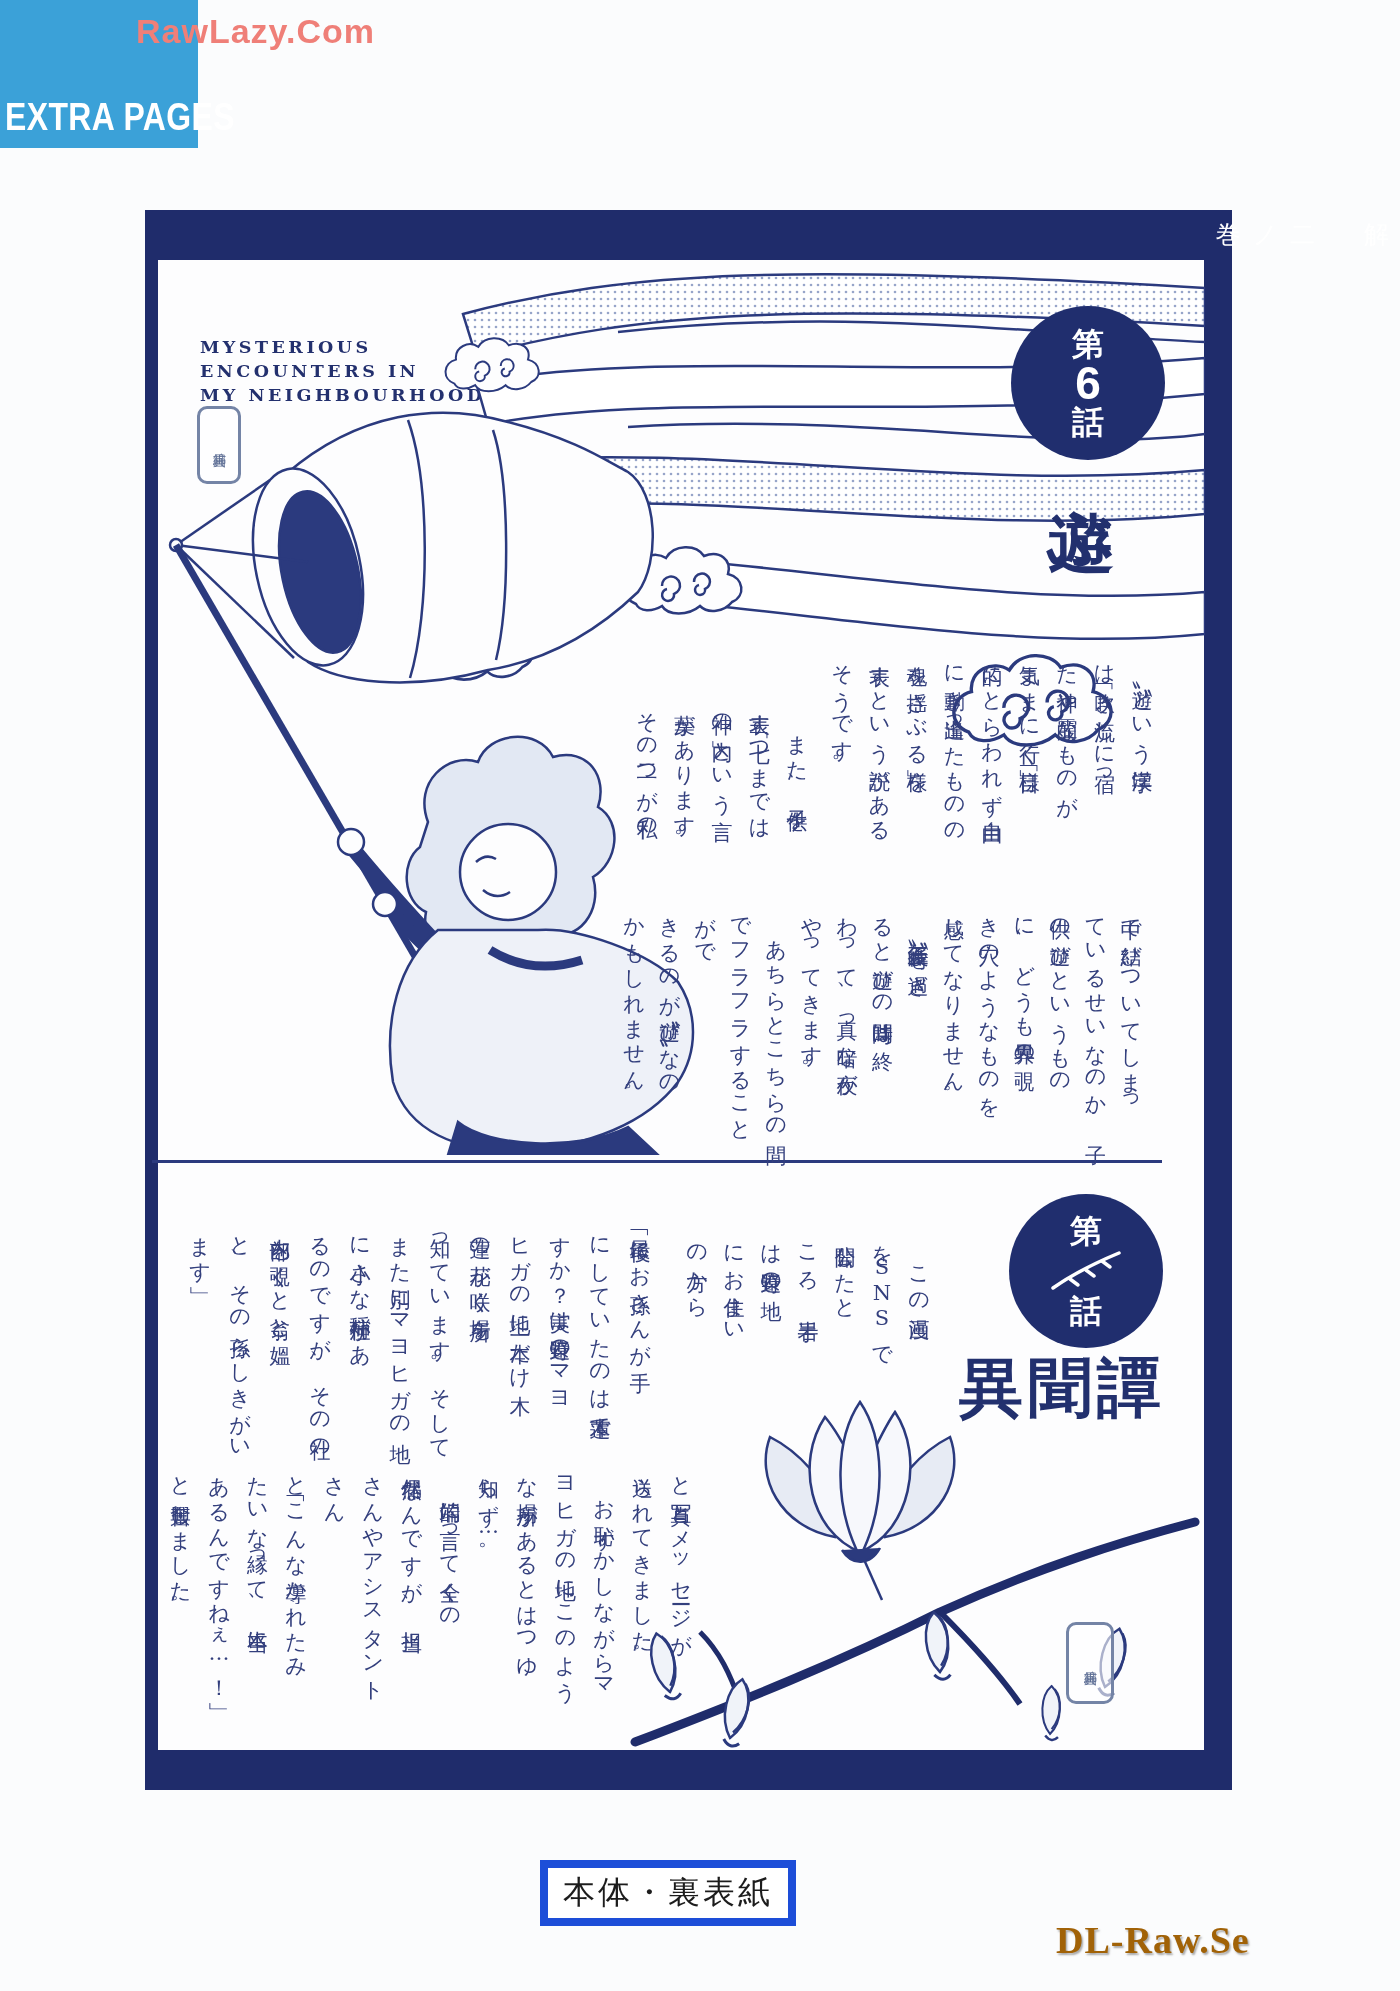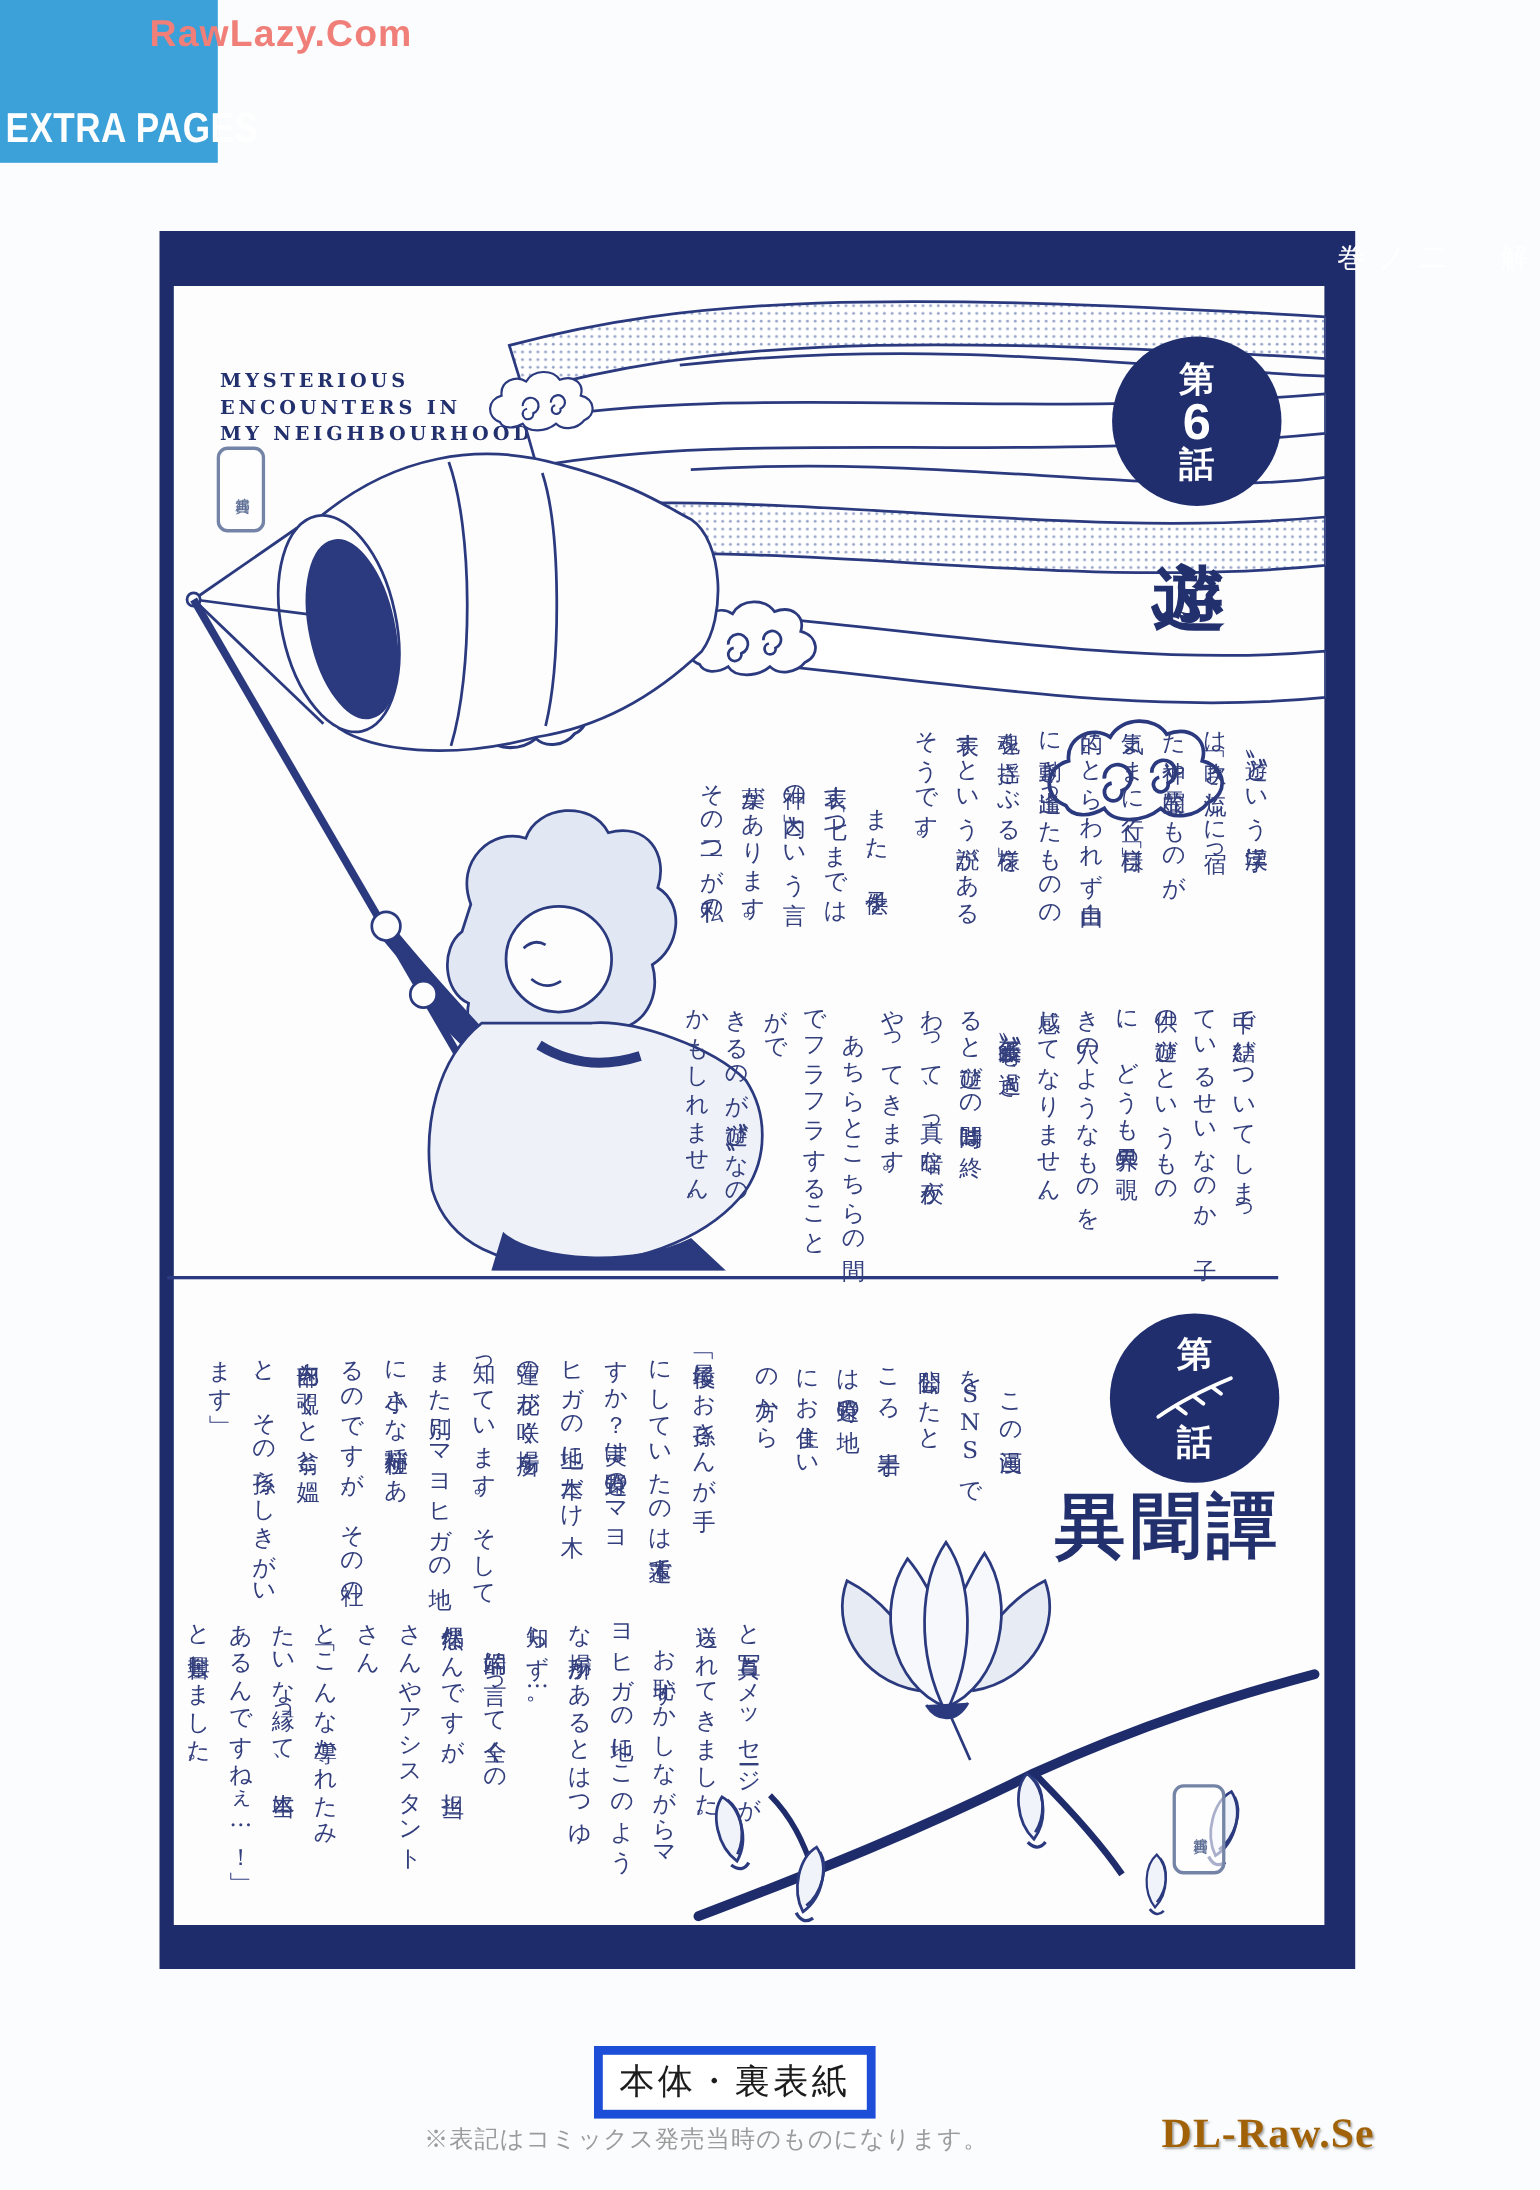--- a/index.html
+++ b/index.html
@@ -317,16 +317,15 @@
       <p>たいな縁って、本当に</p>
       <p>あるんですねぇ…！」</p>
       <p>と興奮しました。</p>
     </div>
 
   <div class="seal seal-2">
     <span>綿貫画</span>
   </div>
 
   <div class="footer-box">本体・裏表紙</div>
-  <div class="footer-note">※表記はコミックス発売当時のものになります。</div>
   <div class="wm-bottom">DL-Raw.Se</div>
 
 </div>
 
 </body></html>

